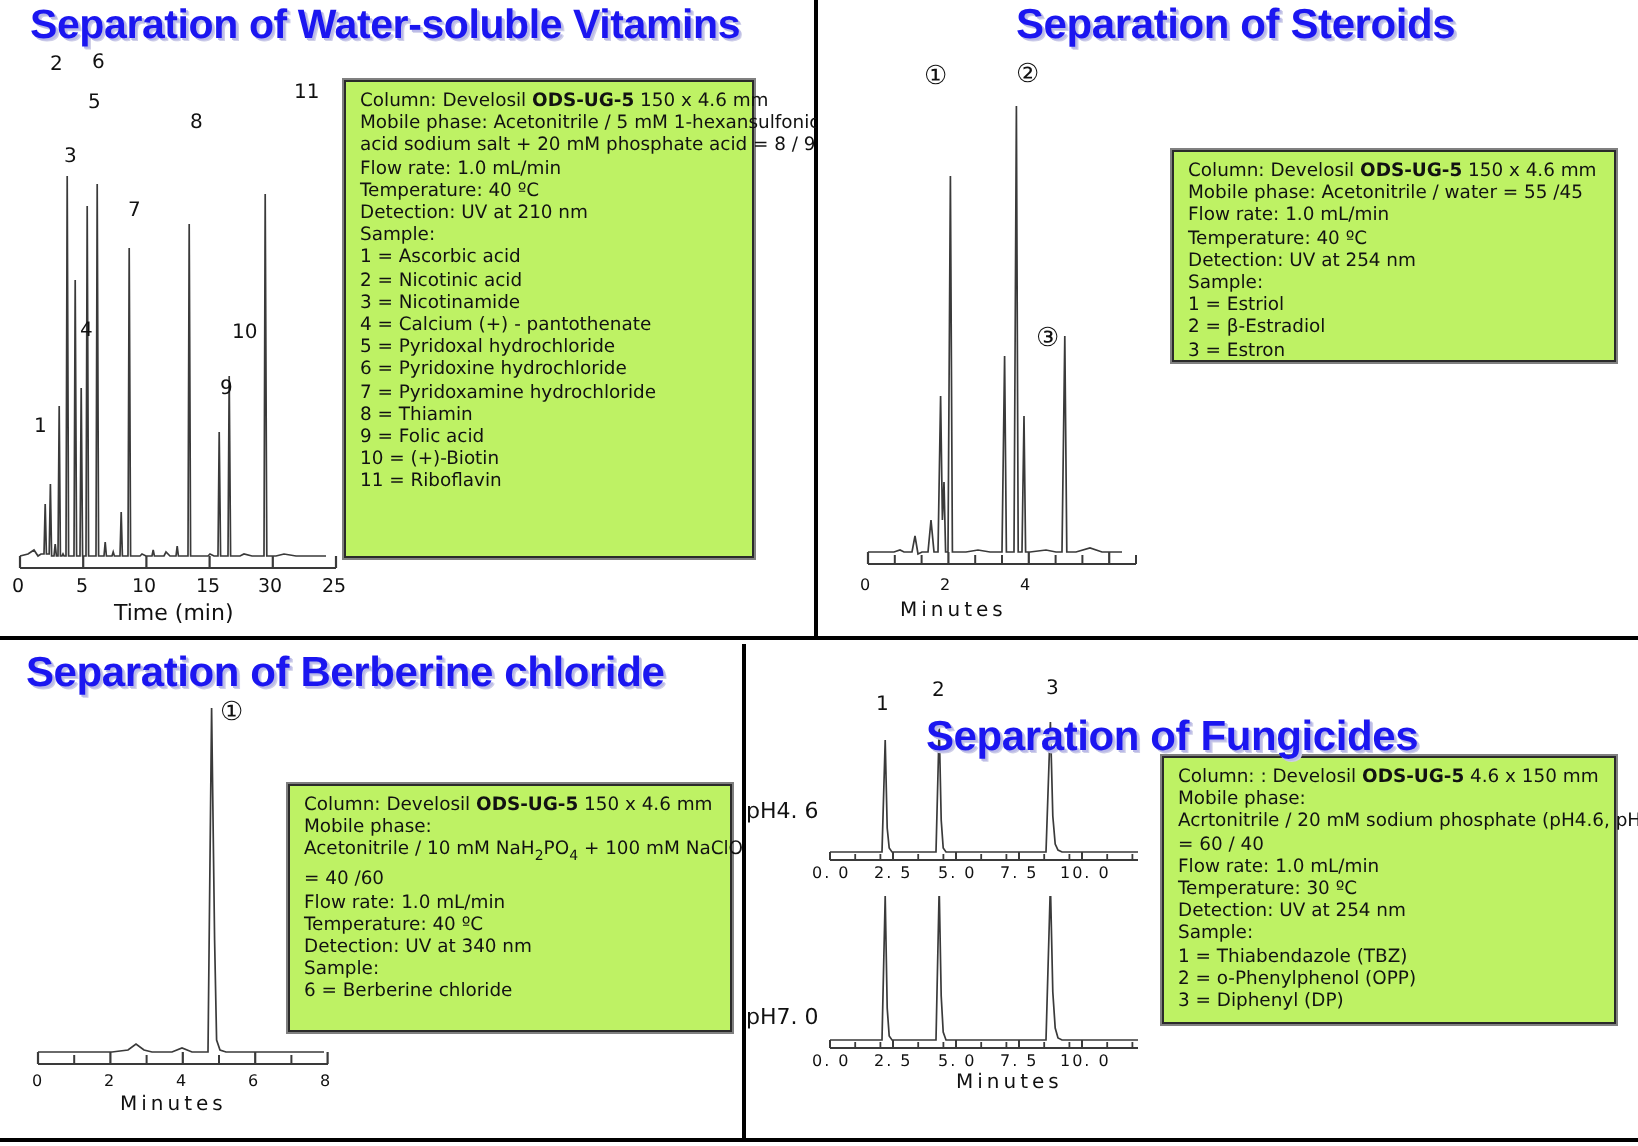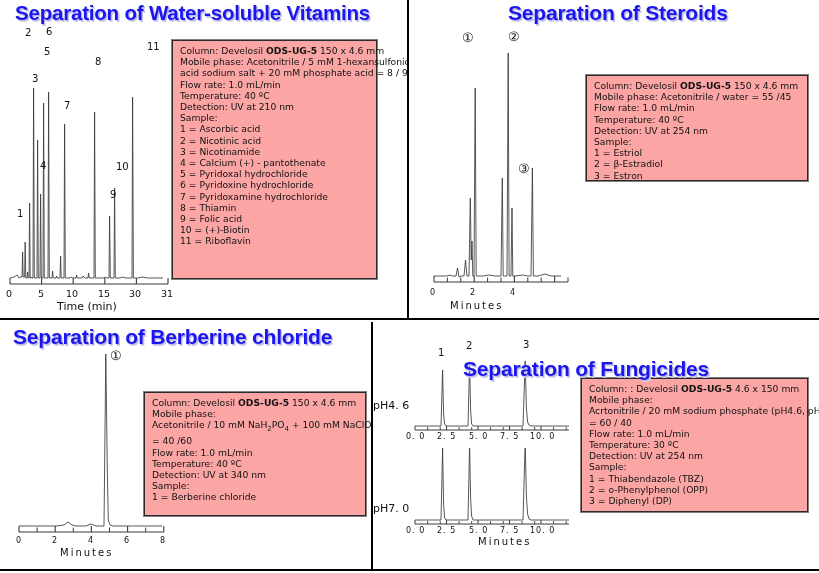--- a/index.html
+++ b/index.html
@@ -26,21 +26,21 @@
          color:#1b16f0;letter-spacing:-.2px;
          text-shadow:1px 1px 0 #b9b9e8, 1.6px 1.6px 0 #cfcfe8;}
   #title-vitamins {left:15px; top:1px;  font-size:20.5px;}
   #title-steroids {left:508px;top:1px;  font-size:21px;}
   #title-berberine{left:13px; top:325px;font-size:21px;}
   #title-fungicides{left:463px;top:325px;font-size:21px;margin-top:32px;}
 
   
   .infobox{position:absolute;background:#fff;border:1px solid #808080;
            box-shadow:0 0 0 1px #ffffff inset;}
-  .infobox .inner{border:1.6px solid #2a2a2a;background:#fca5a5;
+  .infobox .inner{border:1.6px solid #2a2a2a;background:#bef264;
            padding:4px 6px 5px 7px;height:100%;box-sizing:border-box;}
   .infobox .line{font-size:9.2px;line-height:11.2px;color:#121212;
            white-space:nowrap;font-family:"DejaVu Sans",sans-serif;}
   .infobox .line b{font-weight:bold;}
   sub{font-size:7px;}
 
   #box-vitamins {left:171px;top:39px; width:205px;height:239px;}
   #box-steroids {left:585px;top:74px; width:222px;height:106px;}
   #box-berberine{left:143px;top:391px;width:222px;height:124px;}
   #box-fungicides{left:580px;top:377px;width:227px;height:134px;}
@@ -124,21 +124,21 @@
     <div class="peaklabel" style="left:95px;top:56px;">8</div>
     <div class="peaklabel" style="left:110px;top:189px;">9</div>
     <div class="peaklabel" style="left:116px;top:161px;">10</div>
     <div class="peaklabel" style="left:147px;top:41px;">11</div>
 
     <div class="axlabel" style="left:6px;top:288px;">0</div>
     <div class="axlabel" style="left:38px;top:288px;">5</div>
     <div class="axlabel" style="left:66px;top:288px;">10</div>
     <div class="axlabel" style="left:98px;top:288px;">15</div>
     <div class="axlabel" style="left:129px;top:288px;">30</div>
-    <div class="axlabel" style="left:161px;top:288px;">31</div>
+    <div class="axlabel" style="left:161px;top:288px;">25</div>
     <div class="axtitle" style="left:57px;top:300px;">Time (min)</div>
 
     <div class="infobox" id="box-vitamins">
       <div class="inner">
         <div class="line"><span>Column: Develosil </span><b>ODS-UG-5</b><span> 150 x 4.6 mm</span></div>
         <div class="line">Mobile phase: Acetonitrile / 5 mM 1-hexansulfonic</div>
         <div class="line">acid sodium salt + 20 mM phosphate acid = 8 / 92</div>
         <div class="line">Flow rate: 1.0 mL/min</div>
         <div class="line">Temperature: 40 ºC</div>
         <div class="line">Detection: UV at 210 nm</div>
@@ -249,21 +249,21 @@
     <div class="infobox" id="box-berberine" style="left:143px;top:71px;">
       <div class="inner">
         <div class="line"><span>Column: Develosil </span><b>ODS-UG-5</b><span> 150 x 4.6 mm</span></div>
         <div class="line">Mobile phase:</div>
         <div class="line"><span>Acetonitrile / 10 mM NaH</span><sub>2</sub><span>PO</span><sub>4</sub><span> + 100 mM NaClO</span></div>
         <div class="line">= 40 /60</div>
         <div class="line">Flow rate: 1.0 mL/min</div>
         <div class="line">Temperature: 40 ºC</div>
         <div class="line">Detection: UV at 340 nm</div>
         <div class="line">Sample:</div>
-        <div class="line">1 = Berberine chloride</div>
+        <div class="line">6 = Berberine chloride</div>
       </div>
     </div>
   </div>
   <div class="title" id="title-berberine">Separation of Berberine chloride</div>
 
   <div class="panel" id="panel-fungicides">
 
     <div class="phlabel" style="left:0px;top:53px;">pH4. 6</div>
     <div class="phlabel" style="left:0px;top:156px;">pH7. 0</div>
 

